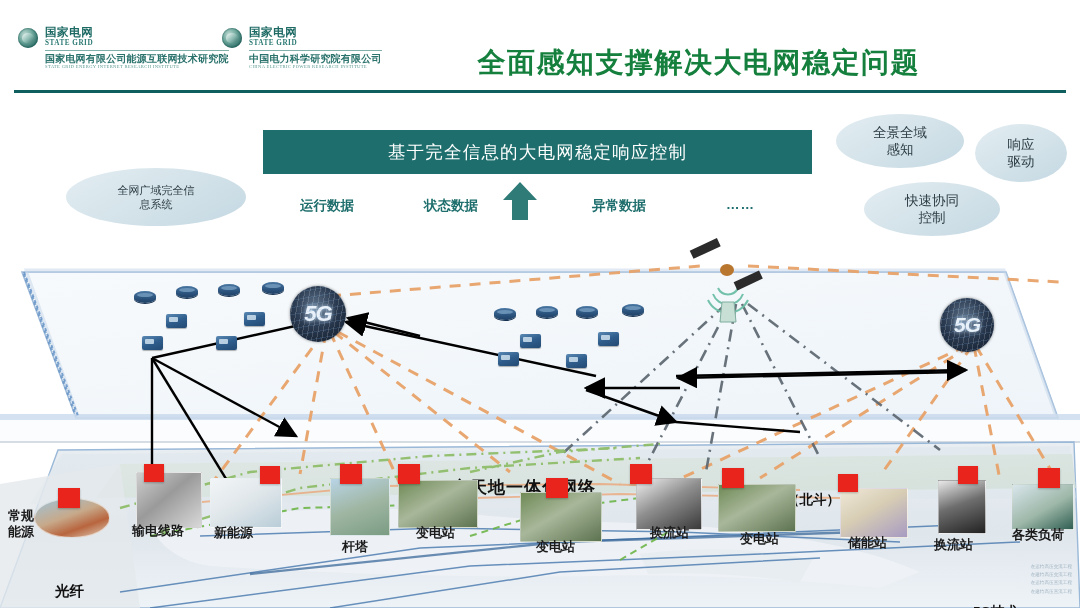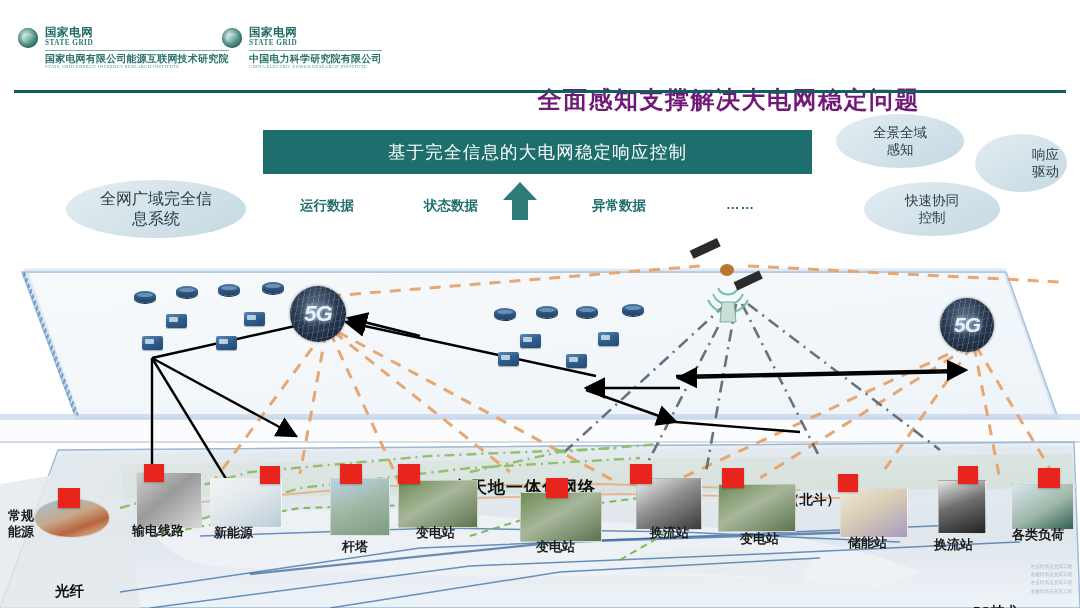--- a/index.html
+++ b/index.html
@@ -22,33 +22,33 @@
   .sg-mark::after { content:""; position:absolute; left:4px; top:5px; width:12px; height:10px;
      border-radius:50% 50% 45% 45%; background:linear-gradient(135deg,#eaf4f1 10%, #8fbdb4 55%, #336f68 100%); opacity:.85; }
   .logo-txt { line-height:1; }
   .logo-cn { font-size:11.5px; font-weight:bold; color:#1d6a64; letter-spacing:.6px; }
   .logo-en { font-size:7.2px; font-weight:bold; color:#2b7a73; letter-spacing:.5px; margin-top:1.5px;
      font-family:"Liberation Serif","DejaVu Serif",serif; }
   .logo-div { width:100%; height:1px; background:#7fb0a9; margin:3px 0 2.5px; }
   .logo-sub-cn { font-size:10px; font-weight:bold; color:#2a726c; letter-spacing:.2px; white-space:nowrap; }
   .logo-sub-en { font-size:4.6px; color:#5c9a94; letter-spacing:.35px; margin-top:1.5px; white-space:nowrap;
      font-family:"Liberation Serif","DejaVu Serif",serif; }
-  .slide-title { position:absolute; right:20px; top:44px; font-size:24px; font-weight:bold;
-     color:#701a75; letter-spacing:1.5px; white-space:nowrap;margin-top:40px; }
+  .slide-title { position:absolute; right:20px; top:44px; font-size:28px; font-weight:bold;
+     color:#15803d; letter-spacing:1.5px; white-space:nowrap; }
 
   
   .bubble { position:absolute; border-radius:50%;
      background:linear-gradient(150deg,#e2edf2 0%, #d3e2e9 55%, #c4d8e2 100%);
      display:flex; align-items:center; justify-content:center; text-align:center;
      color:#2d3d44; font-size:13.5px; line-height:1.28; font-weight:500; }
   .bubble span { display:block; padding:0 8px; }
   .b-pmu    { left:42px;  top:116px; width:172px; height:58px; }
-  .b-wide   { left:66px;  top:180px; width:180px; height:58px; font-size:16px; }
+  .b-wide   { left:66px;  top:168px; width:180px; height:58px; font-size:11px; }
   .b-pano   { left:836px; top:114px; width:128px; height:54px;text-align:center; }
-  .b-resp   { left:975px; top:134px; width:92px;  height:58px;justify-content:flex-end; }
+  .b-resp   { left:975px; top:124px; width:92px;  height:58px; }
   .b-fast   { left:864px; top:182px; width:136px; height:54px; }
 
   .banner { position:absolute; left:263px; top:130px; width:549px; height:44px;
      background:#1d6e6c; display:flex; align-items:center; justify-content:center;
      color:#ffffff; font-size:17.5px; letter-spacing:1.2px; }
   .dlabel { position:absolute; top:197px; font-size:13.5px; font-weight:bold; color:#1d6e6c; white-space:nowrap;text-align:right; }
   .dl1 { left:300px; } .dl2 { left:424px; } .dl3 { left:592px; } .dl4 { left:726px; letter-spacing:1px; }
   .uparrow { position:absolute; left:500px; top:180px; width:40px; height:40px; }
 
   

